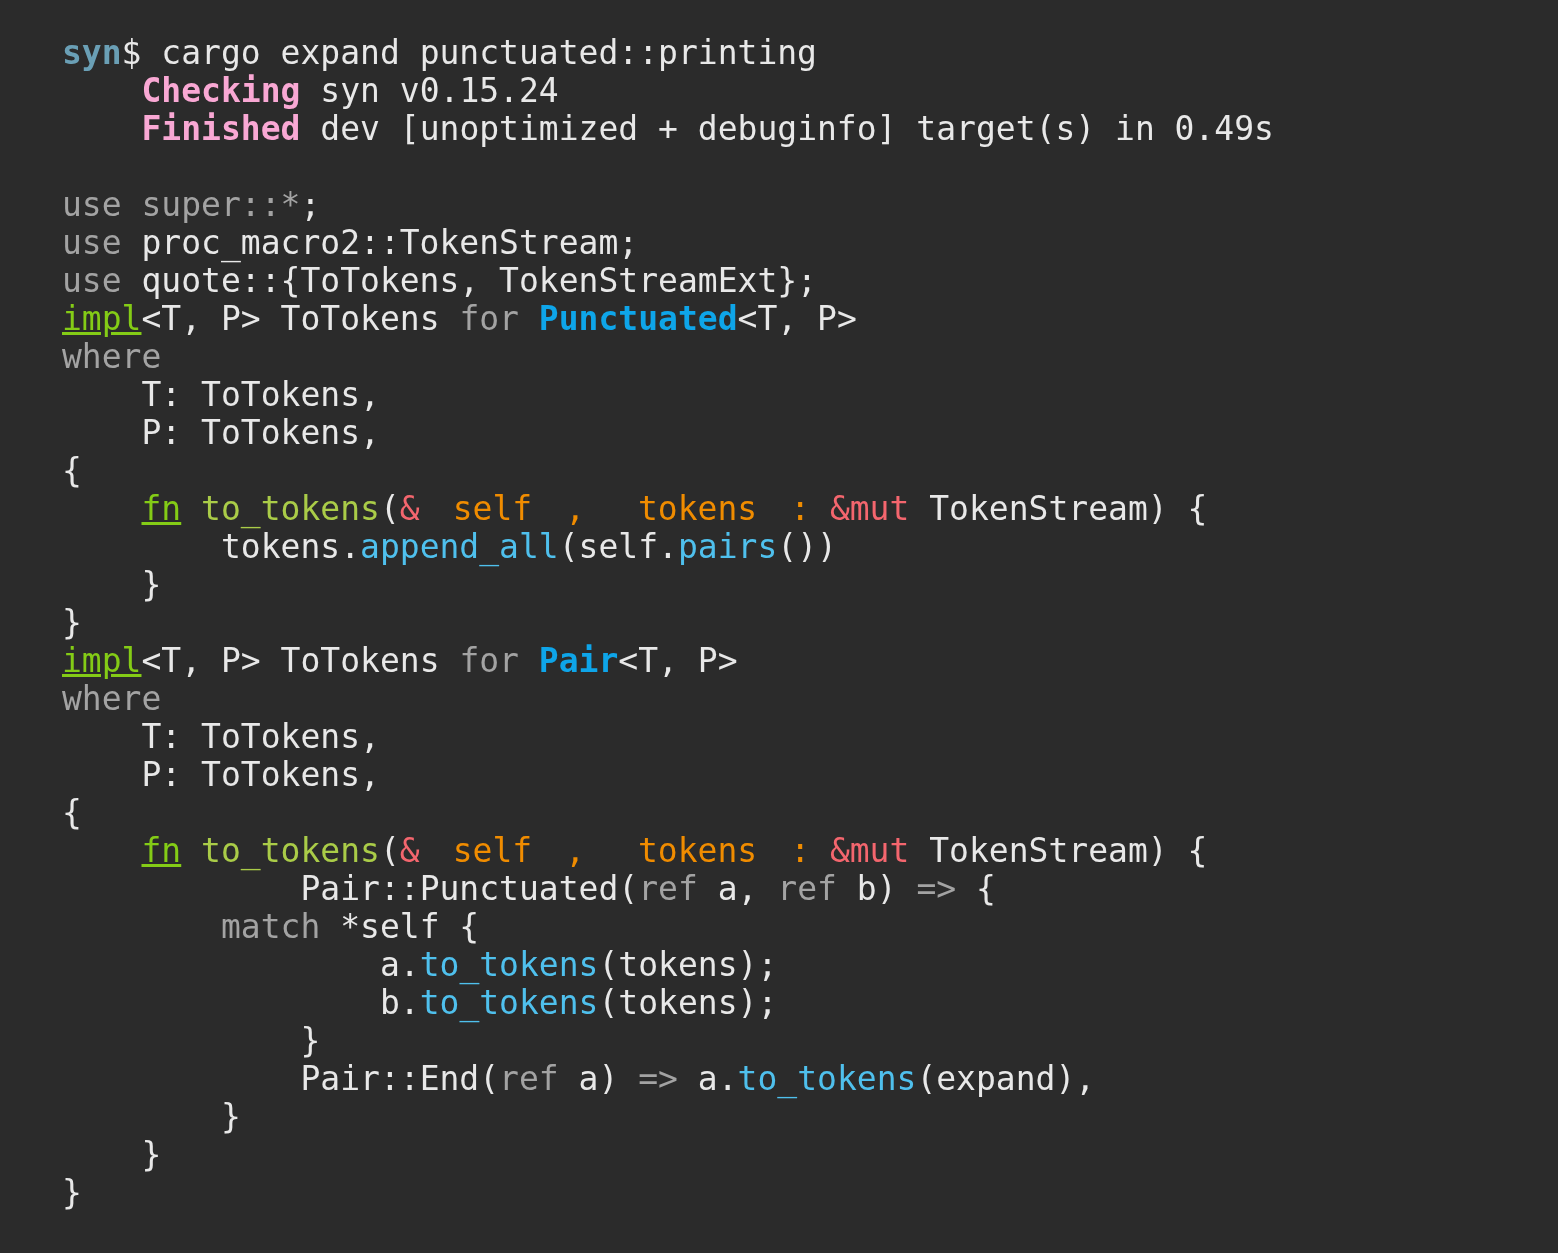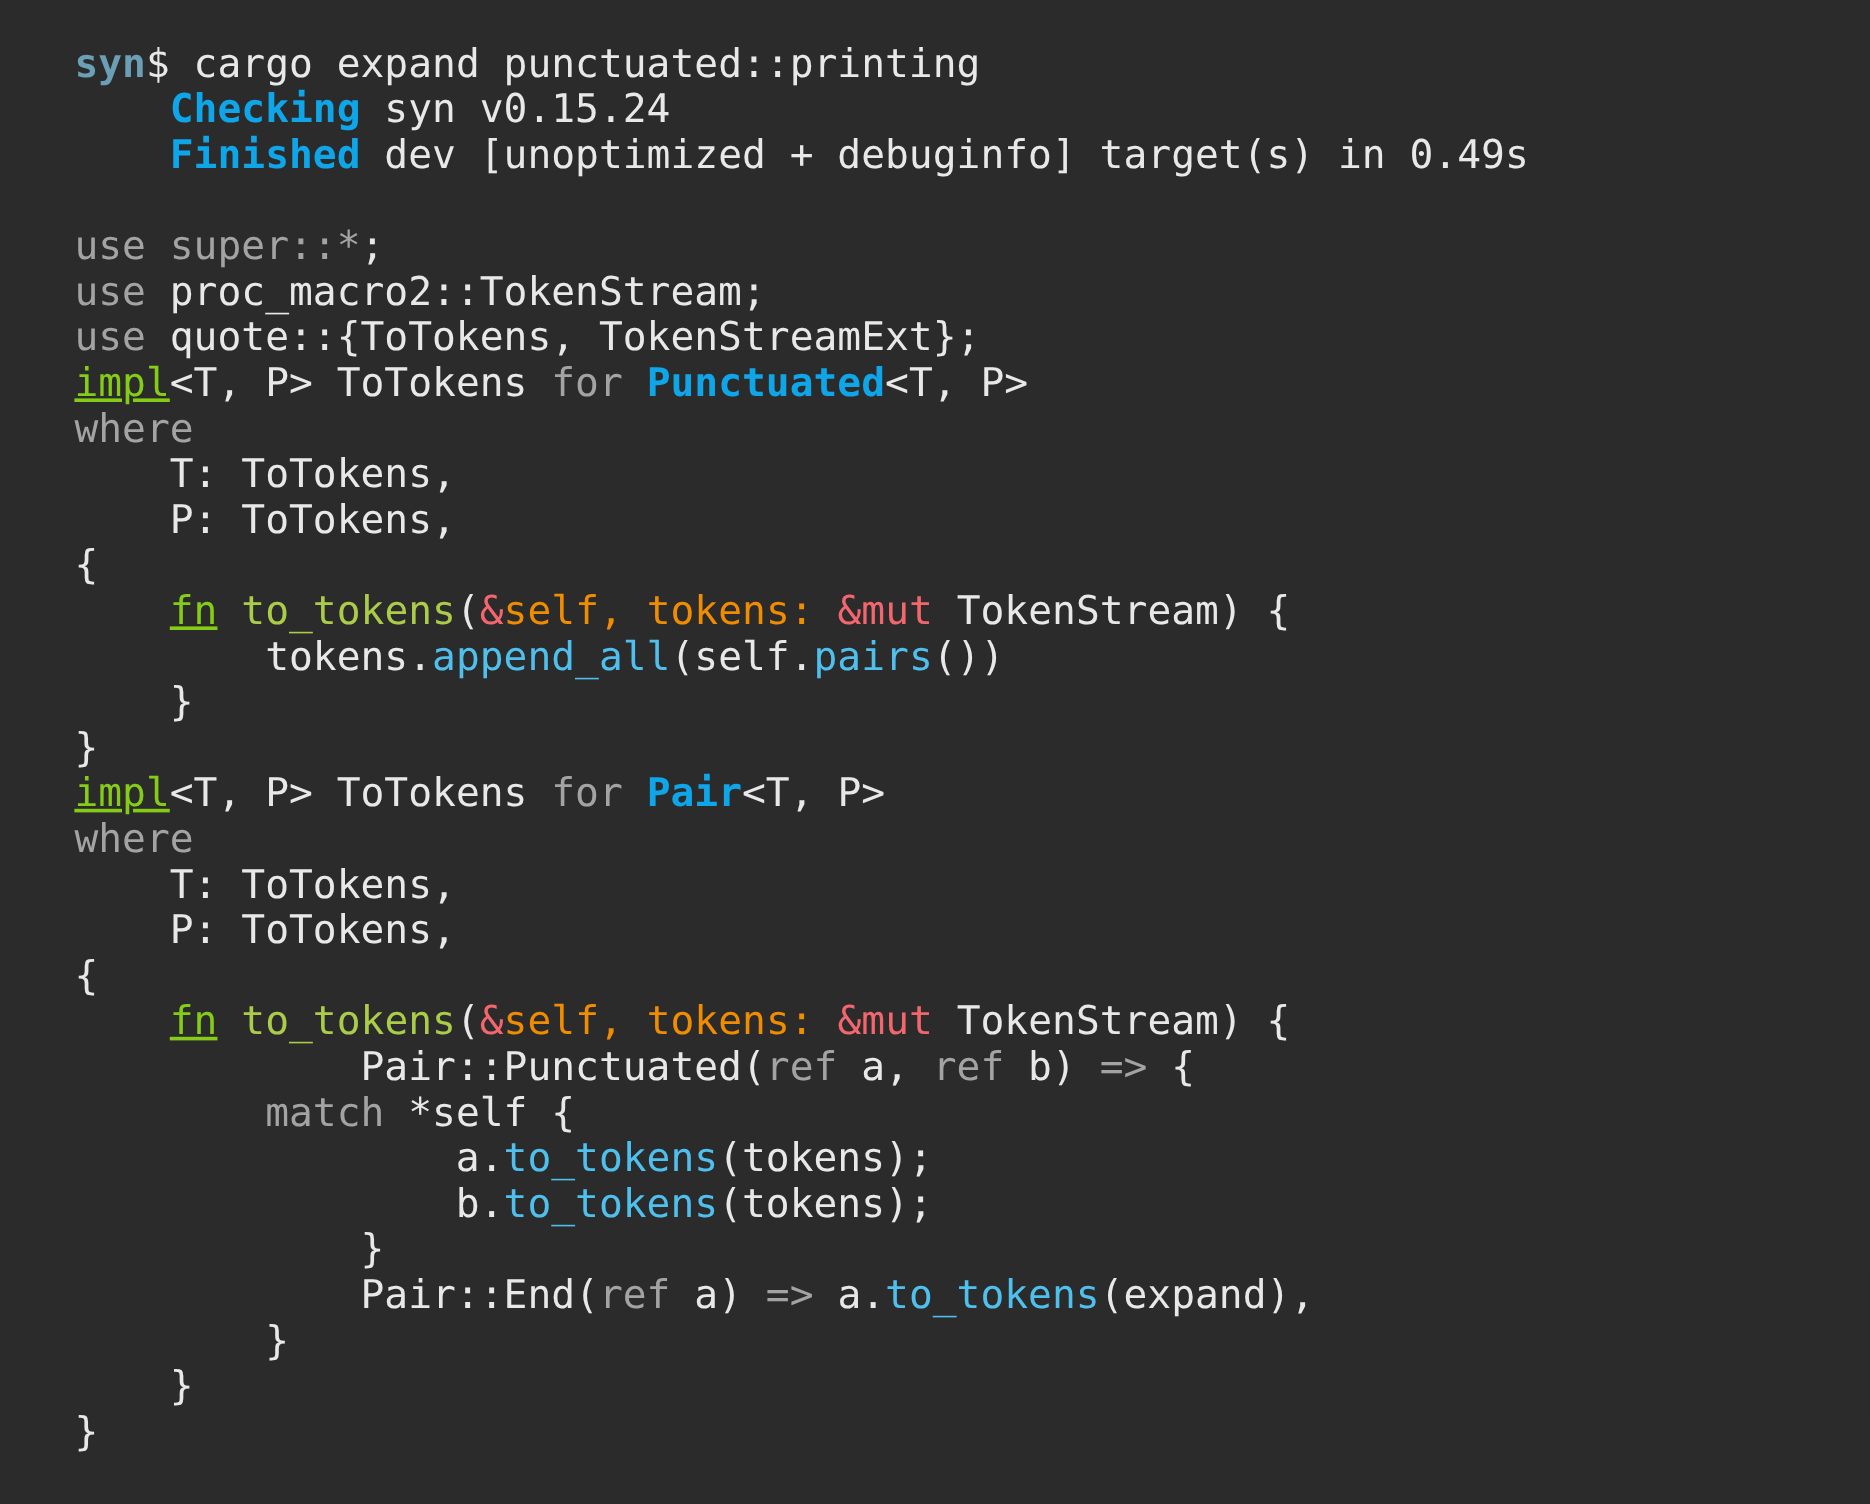--- a/index.html
+++ b/index.html
@@ -26,27 +26,27 @@
     line-height: 38px;
     height: 38px;
     white-space: pre;
     color: #e8e8e8;
     letter-spacing: 0px;
   }
   .line.blank { color: transparent; }
   .tok { font-family: "DejaVu Sans Mono", monospace; white-space: pre; }
   .c-default { color: #e8e8e8; }
   .c-prompt  { color: #6a9fb5; font-weight: bold; }
-  .c-green   { color: #0ea5e9; font-weight: bold; }
+  .c-green   { color: #f9a8d4; font-weight: bold; }
   .c-kw      { color: #a3a3a3; }
   .c-type    { color: #0ea5e9; font-weight: bold; }
   .c-fn      { color: #aacc48; }
   .c-call    { color: #4fc0ed; text-align: center; }
   .c-cyan    { color: #84cc16; text-decoration: underline; }
-  .c-orange  { color: #f08c00; }
+  .c-orange  { color: #f08c00; margin-left: 33px; }
   .c-amp     { color: #f4666e; }
 </style>
 </head>
 <body>
 
 <div id="terminal">
 
   <div class="line"><span class="tok c-prompt">syn</span><span class="tok c-default">$</span><span class="tok c-default"> cargo expand punctuated::printing</span></div>
 
   <div class="line"><span class="tok c-default">    </span><span class="tok c-green">Checking</span><span class="tok c-default"> syn v0.15.24</span></div>

